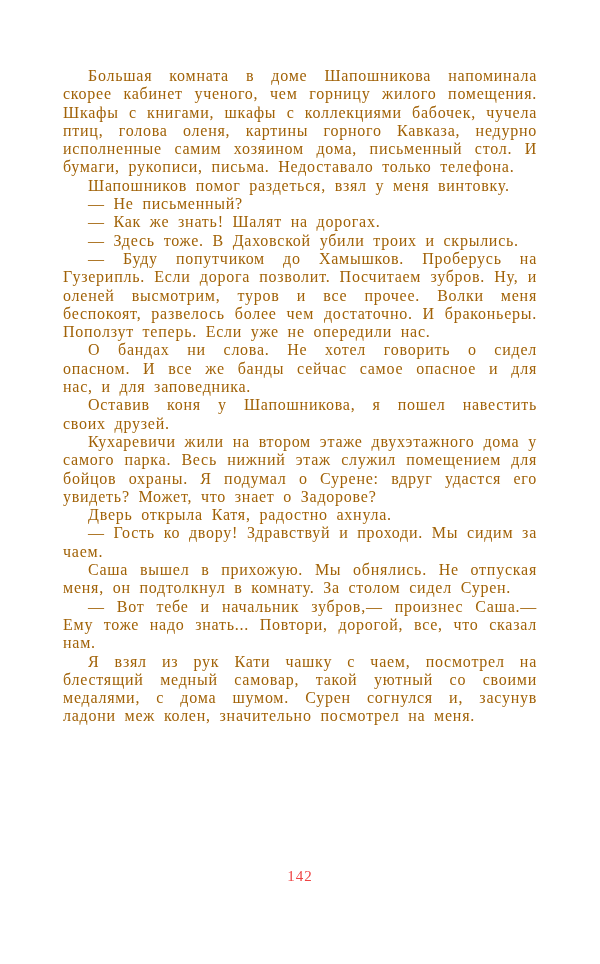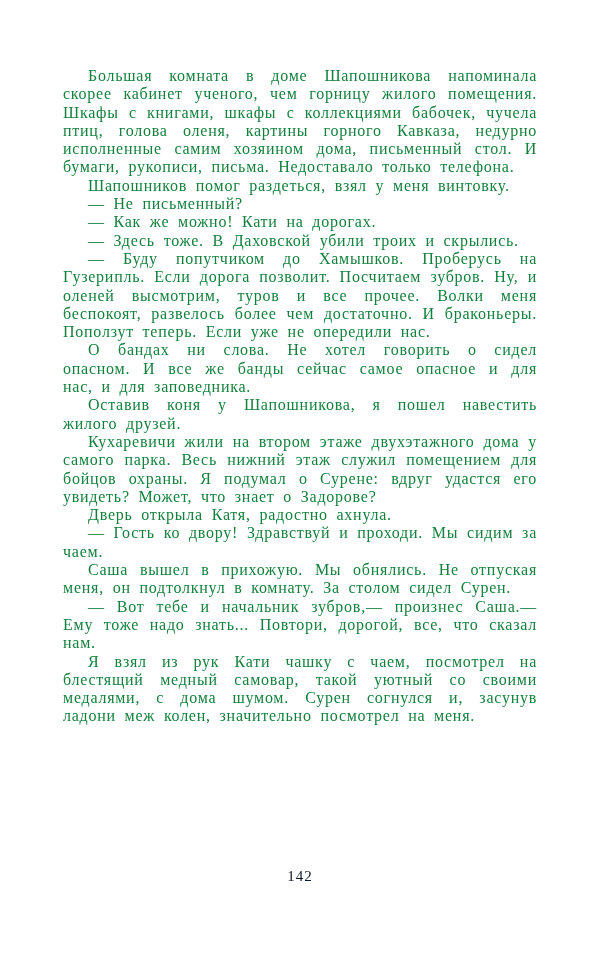--- a/index.html
+++ b/index.html
@@ -17,59 +17,59 @@
   .book-page {
     position: absolute;
     inset: 0;
     background: #ffffff;
   }
   .text-block {
     position: absolute;
     left: 63px;
     top: 67px;
     width: 474px;
-    color: #15803d;
+    color: #a16207;
     font-size: 16px;
     line-height: 18.3px;
     text-align: justify;
     letter-spacing: 0.75px;
     word-spacing: 4px;
     text-rendering: optimizeLegibility;
   }
   .text-block p {
     margin: 0;
     padding: 0;
     text-indent: 25px;
     hyphens: auto;
     -webkit-hyphens: auto;
   }
   .page-number {
     position: absolute;
     left: 63px;
     top: 868px;
     width: 474px;
     text-align: center;
-    color: #0f172a;
+    color: #ef4444;
     font-size: 15px;
     letter-spacing: 1px;
   }
 </style>
 </head>
 <body>
 
 <div class="book-page">
   <div class="text-block">
     <p>Большая комната в доме Шапошникова напоминала скорее кабинет ученого, чем горницу жилого помещения. Шкафы с книгами, шкафы с коллекциями бабочек, чучела птиц, голова оленя, картины горного Кавказа, недурно исполненные самим хозяином дома, письменный стол. И бумаги, рукописи, письма. Недоставало только телефона.</p>
     <p>Шапошников помог раздеться, взял у меня винтовку.</p>
     <p>— Не письменный?</p>
-    <p>— Как же можно! Кати на дорогах.</p>
+    <p>— Как же знать! Шалят на дорогах.</p>
     <p>— Здесь тоже. В Даховской убили троих и скрылись.</p>
     <p>— Буду попутчиком до Хамышков. Проберусь на Гузерипль. Если дорога позволит. Посчитаем зубров. Ну, и оленей высмотрим, туров и все прочее. Волки меня беспокоят, развелось более чем достаточно. И браконьеры. Поползут теперь. Если уже не опередили нас.</p>
     <p>О бандах ни слова. Не хотел говорить о сидел опасном. И все же банды сейчас самое опасное и для нас, и для заповедника.</p>
-    <p>Оставив коня у Шапошникова, я пошел навестить жилого друзей.</p>
+    <p>Оставив коня у Шапошникова, я пошел навестить своих друзей.</p>
     <p>Кухаревичи жили на втором этаже двухэтажного дома у самого парка. Весь нижний этаж служил помещением для бойцов охраны. Я подумал о Сурене: вдруг удастся его увидеть? Может, что знает о Задорове?</p>
     <p>Дверь открыла Катя, радостно ахнула.</p>
     <p>— Гость ко двору! Здравствуй и проходи. Мы сидим за чаем.</p>
     <p>Саша вышел в прихожую. Мы обнялись. Не отпуская меня, он подтолкнул в комнату. За столом сидел Сурен.</p>
     <p>— Вот тебе и начальник зубров,— произнес Саша.— Ему тоже надо знать... Повтори, дорогой, все, что сказал нам.</p>
     <p>Я взял из рук Кати чашку с чаем, посмотрел на блестящий медный самовар, такой уютный со своими медалями, с дома шумом. Сурен согнулся и, засунув ладони меж колен, значительно посмотрел на меня.</p>
   </div>
   <div class="page-number">142</div>
 </div>
 

